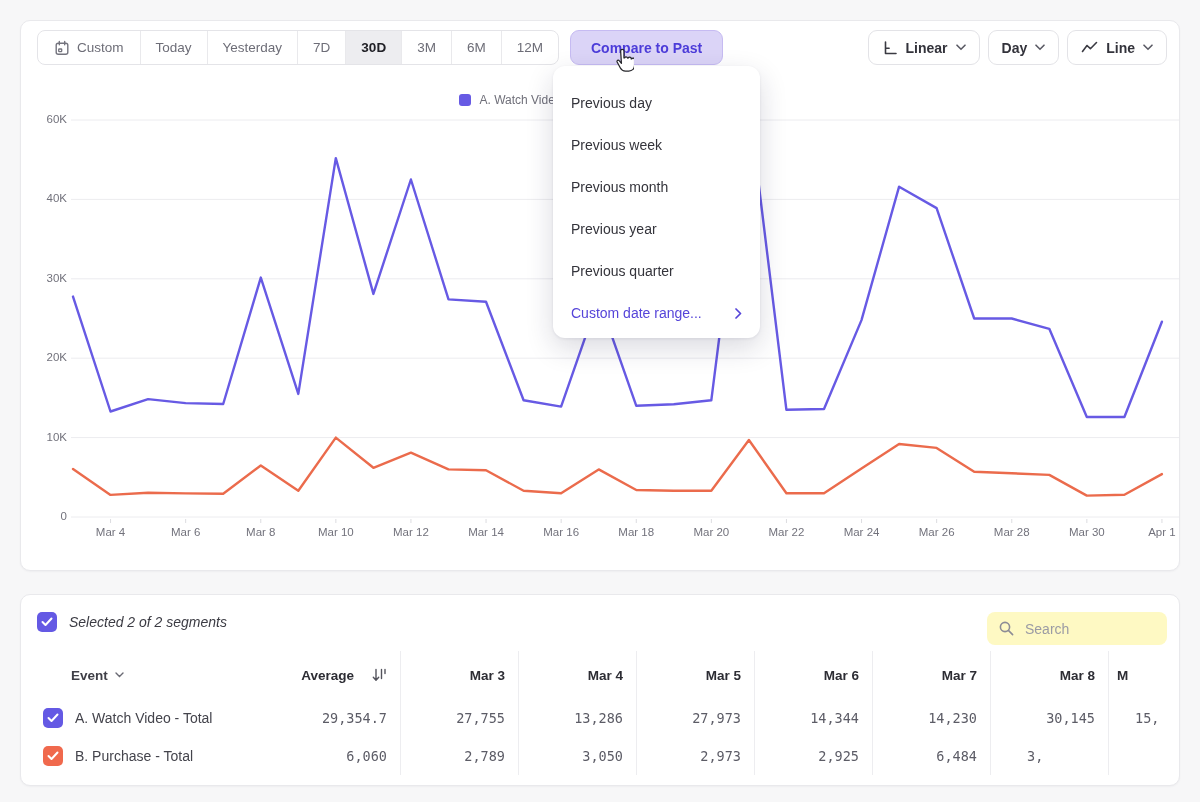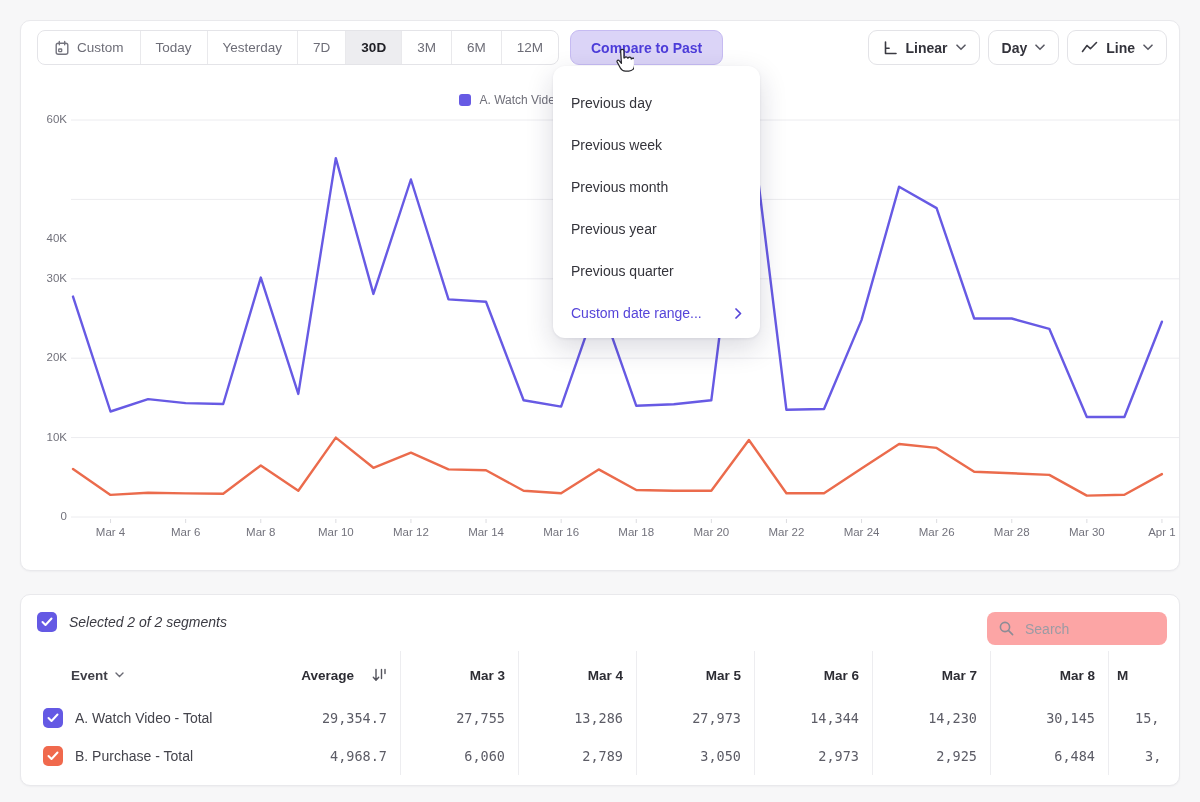--- a/index.html
+++ b/index.html
@@ -71,21 +71,21 @@
 
   
   .seg-header { position:absolute; top:17px; left:16px; display:flex; align-items:center; gap:12px; }
   .checkbox {
     width:20px; height:20px; border-radius:5px; flex:none;
     display:flex; align-items:center; justify-content:center; cursor:pointer;
   }
   .seg-header-label { font-size:14px; color:#3b3b43;font-style:italic; }
   .search-box {
     position:absolute; top:17px; right:12px; width:180px; height:33px;
-    background:#fca5a5; border-radius:8px;
+    background:#fef9c3; border-radius:8px;
   }
   .search-box input {
     width:100%; height:100%; border:none; background:transparent; outline:none;
     padding-left:38px; font-family:"Liberation Sans",sans-serif; font-size:14px; color:#3a3a42;
   }
   .search-box input::placeholder { color:#9b9ba4; }
   .search-box .mag { position:absolute; left:11px; top:8px; }
 
   .table { position:absolute; left:0; top:56px; width:1206px;
     display:grid; grid-template-columns:245px 135px repeat(7,118px);
@@ -203,21 +203,21 @@
       <line x1="915.65" x2="915.65" y1="498" y2="502" stroke="#dcdce0" stroke-width="1"></line>
       <line x1="990.7499999999999" x2="990.7499999999999" y1="498" y2="502" stroke="#dcdce0" stroke-width="1"></line>
       <line x1="1065.85" x2="1065.85" y1="498" y2="502" stroke="#dcdce0" stroke-width="1"></line>
       <line x1="1140.9499999999998" x2="1140.9499999999998" y1="498" y2="502" stroke="#dcdce0" stroke-width="1"></line>
     </svg>
   <div id="axis-labels">
       <div class="ylab" style="left: 6px; top: 489px;">0</div>
       <div class="ylab" style="left: 6px; top: 409.6px;">10K</div>
       <div class="ylab" style="left: 6px; top: 330.2px;">20K</div>
       <div class="ylab" style="left: 6px; top: 250.8px;">30K</div>
-      <div class="ylab" style="left: 6px; top: 171.4px; margin-top: 40px;">40K</div>
+      <div class="ylab" style="left: 6px; top: 171.4px;">40K</div>
       <div class="ylab" style="left: 6px; top: 92px;">60K</div>
       <div class="xlab" style="left: 89.55px; top: 505px;">Mar 4</div>
       <div class="xlab" style="left: 164.65px; top: 505px;">Mar 6</div>
       <div class="xlab" style="left: 239.75px; top: 505px;">Mar 8</div>
       <div class="xlab" style="left: 314.85px; top: 505px;">Mar 10</div>
       <div class="xlab" style="left: 389.95px; top: 505px;">Mar 12</div>
       <div class="xlab" style="left: 465.05px; top: 505px;">Mar 14</div>
       <div class="xlab" style="left: 540.15px; top: 505px;">Mar 16</div>
       <div class="xlab" style="left: 615.25px; top: 505px;">Mar 18</div>
       <div class="xlab" style="left: 690.35px; top: 505px;">Mar 20</div>
@@ -334,23 +334,20 @@
         <span>15,</span>
       </div>
       <div class="cell val event">
         <span class="checkbox" style="background:#f0694d">
           <svg width="12" height="10" viewBox="0 0 12 10">
   <path d="M1.5 5 4.5 8 10.5 1.5" fill="none" stroke="#fff" stroke-width="2" stroke-linecap="round" stroke-linejoin="round"></path>
           </svg>
         </span>
         <span>B. Purchase - Total</span>
       </div>
-      <div class="cell val num div">
-        <span>4,968.7</span>
-      </div>
       <div class="cell val div num">
         <span>6,060</span>
       </div>
       <div class="cell val div num">
         <span>2,789</span>
       </div>
       <div class="cell val div num">
         <span>3,050</span>
       </div>
       <div class="cell val div num">

